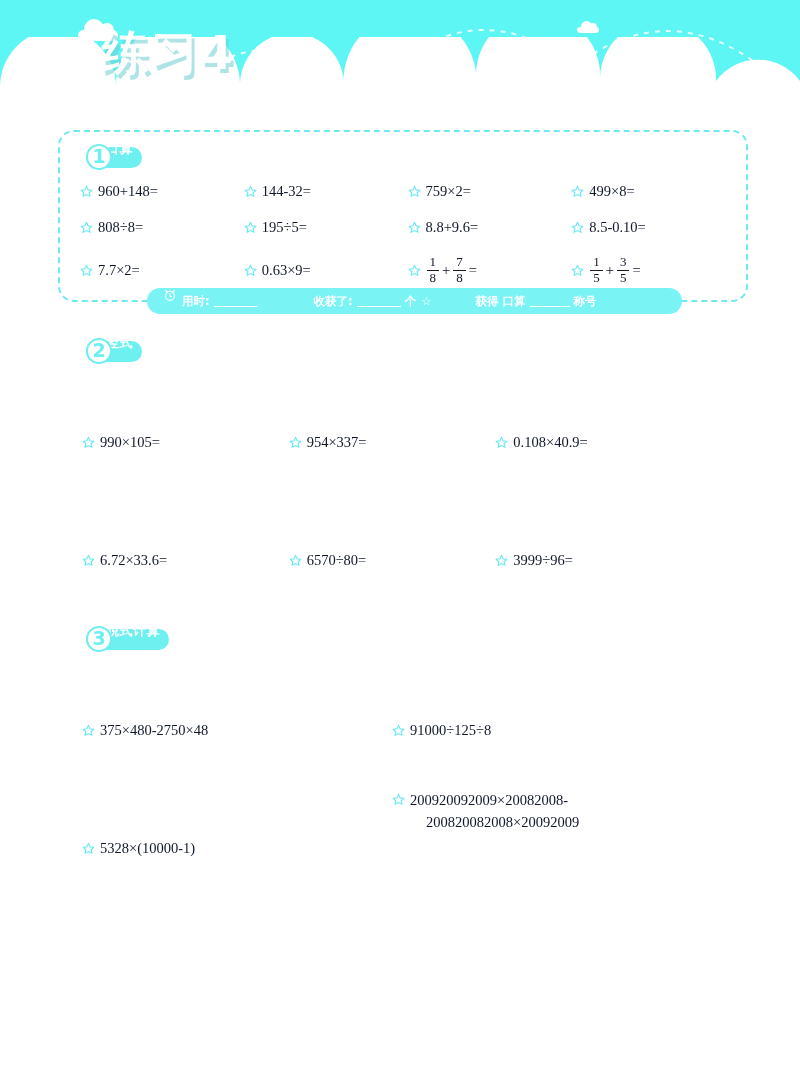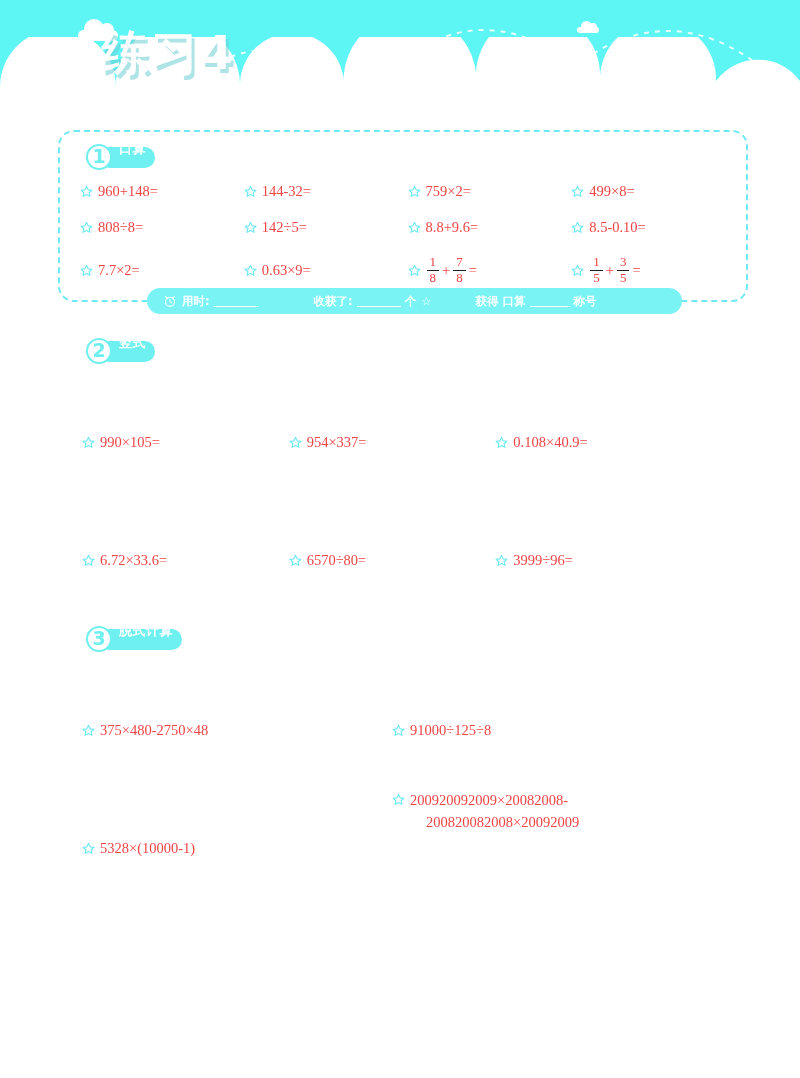--- a/index.html
+++ b/index.html
@@ -105,21 +105,20 @@
   .badge-num {
     font-family: "DejaVu Sans", sans-serif;
     font-weight: 700;
     font-size: 19px;
     line-height: 1;
     color: #6fefef;
     padding-bottom: 1px;
   }
   .badge-pill {
     height: 21px;
-    margin-left: 13px;
     padding: 0 9px 17px 20px;
     background: #6ff0f0;
     border-radius: 11px;
     display: flex;
     align-items: center;
     color: #ffffff;
     font-family: "DejaVu Sans", sans-serif;
     font-weight: 700;
     font-size: 13px;
     letter-spacing: .5px;
@@ -153,21 +152,21 @@
   .grid2 {
     display: grid;
     grid-template-columns: repeat(2, 1fr);
   }
 
   .problem {
     display: flex;
     align-items: center;
     font-family: "Liberation Serif", serif;
     font-size: 14.5px;
-    color: #ef4444;
+    color: #0f172a;
     min-height: 22px;
     white-space: nowrap;
   }
   .problem.tall { align-items: center; min-height: 36px; }
 
   .star {
     flex: 0 0 auto;
     width: 13px; height: 13px;
     margin-right: 5px;
     position: relative;
@@ -192,21 +191,20 @@
   .fracrow .op { margin: 0 2px; }
 
   
   .stat-bar {
     position: absolute;
     left: 147px; top: 288px;
     width: 535px; height: 26px;
     background: #7af3f5;
     border-radius: 13px;
     display: flex;
-    align-items: center;
     color: #ffffff;
     font-family: "DejaVu Sans", sans-serif;
     font-weight: 700;
     font-size: 11.5px;
     white-space: nowrap;
     padding-left: 16px;
     z-index: 4;
   }
   .stat-seg { display: flex; align-items: center; }
   .blank { display: inline-block; width: 44px; border-bottom: 1.6px solid #ffffff; height: 11px; margin: 0 4px; }
@@ -302,21 +300,21 @@
         <svg class="star" viewBox="0 0 24 24">
           <path d="M12 2.5 L15 9 L22 9.7 L16.8 14.3 L18.4 21 L12 17.4 L5.6 21 L7.2 14.3 L2 9.7 L9 9 Z" fill="none" stroke="#6fe8f2" stroke-width="2.1" stroke-linejoin="round"></path>
         </svg>
         <span class="expr">808÷8=</span>
       </div>
 
       <div class="problem">
         <svg class="star" viewBox="0 0 24 24">
           <path d="M12 2.5 L15 9 L22 9.7 L16.8 14.3 L18.4 21 L12 17.4 L5.6 21 L7.2 14.3 L2 9.7 L9 9 Z" fill="none" stroke="#6fe8f2" stroke-width="2.1" stroke-linejoin="round"></path>
         </svg>
-        <span class="expr">142÷5=</span>
+        <span class="expr">195÷5=</span>
       </div>
 
       <div class="problem">
         <svg class="star" viewBox="0 0 24 24">
           <path d="M12 2.5 L15 9 L22 9.7 L16.8 14.3 L18.4 21 L12 17.4 L5.6 21 L7.2 14.3 L2 9.7 L9 9 Z" fill="none" stroke="#6fe8f2" stroke-width="2.1" stroke-linejoin="round"></path>
         </svg>
         <span class="expr">8.8+9.6=</span>
       </div>
 
       <div class="problem">

